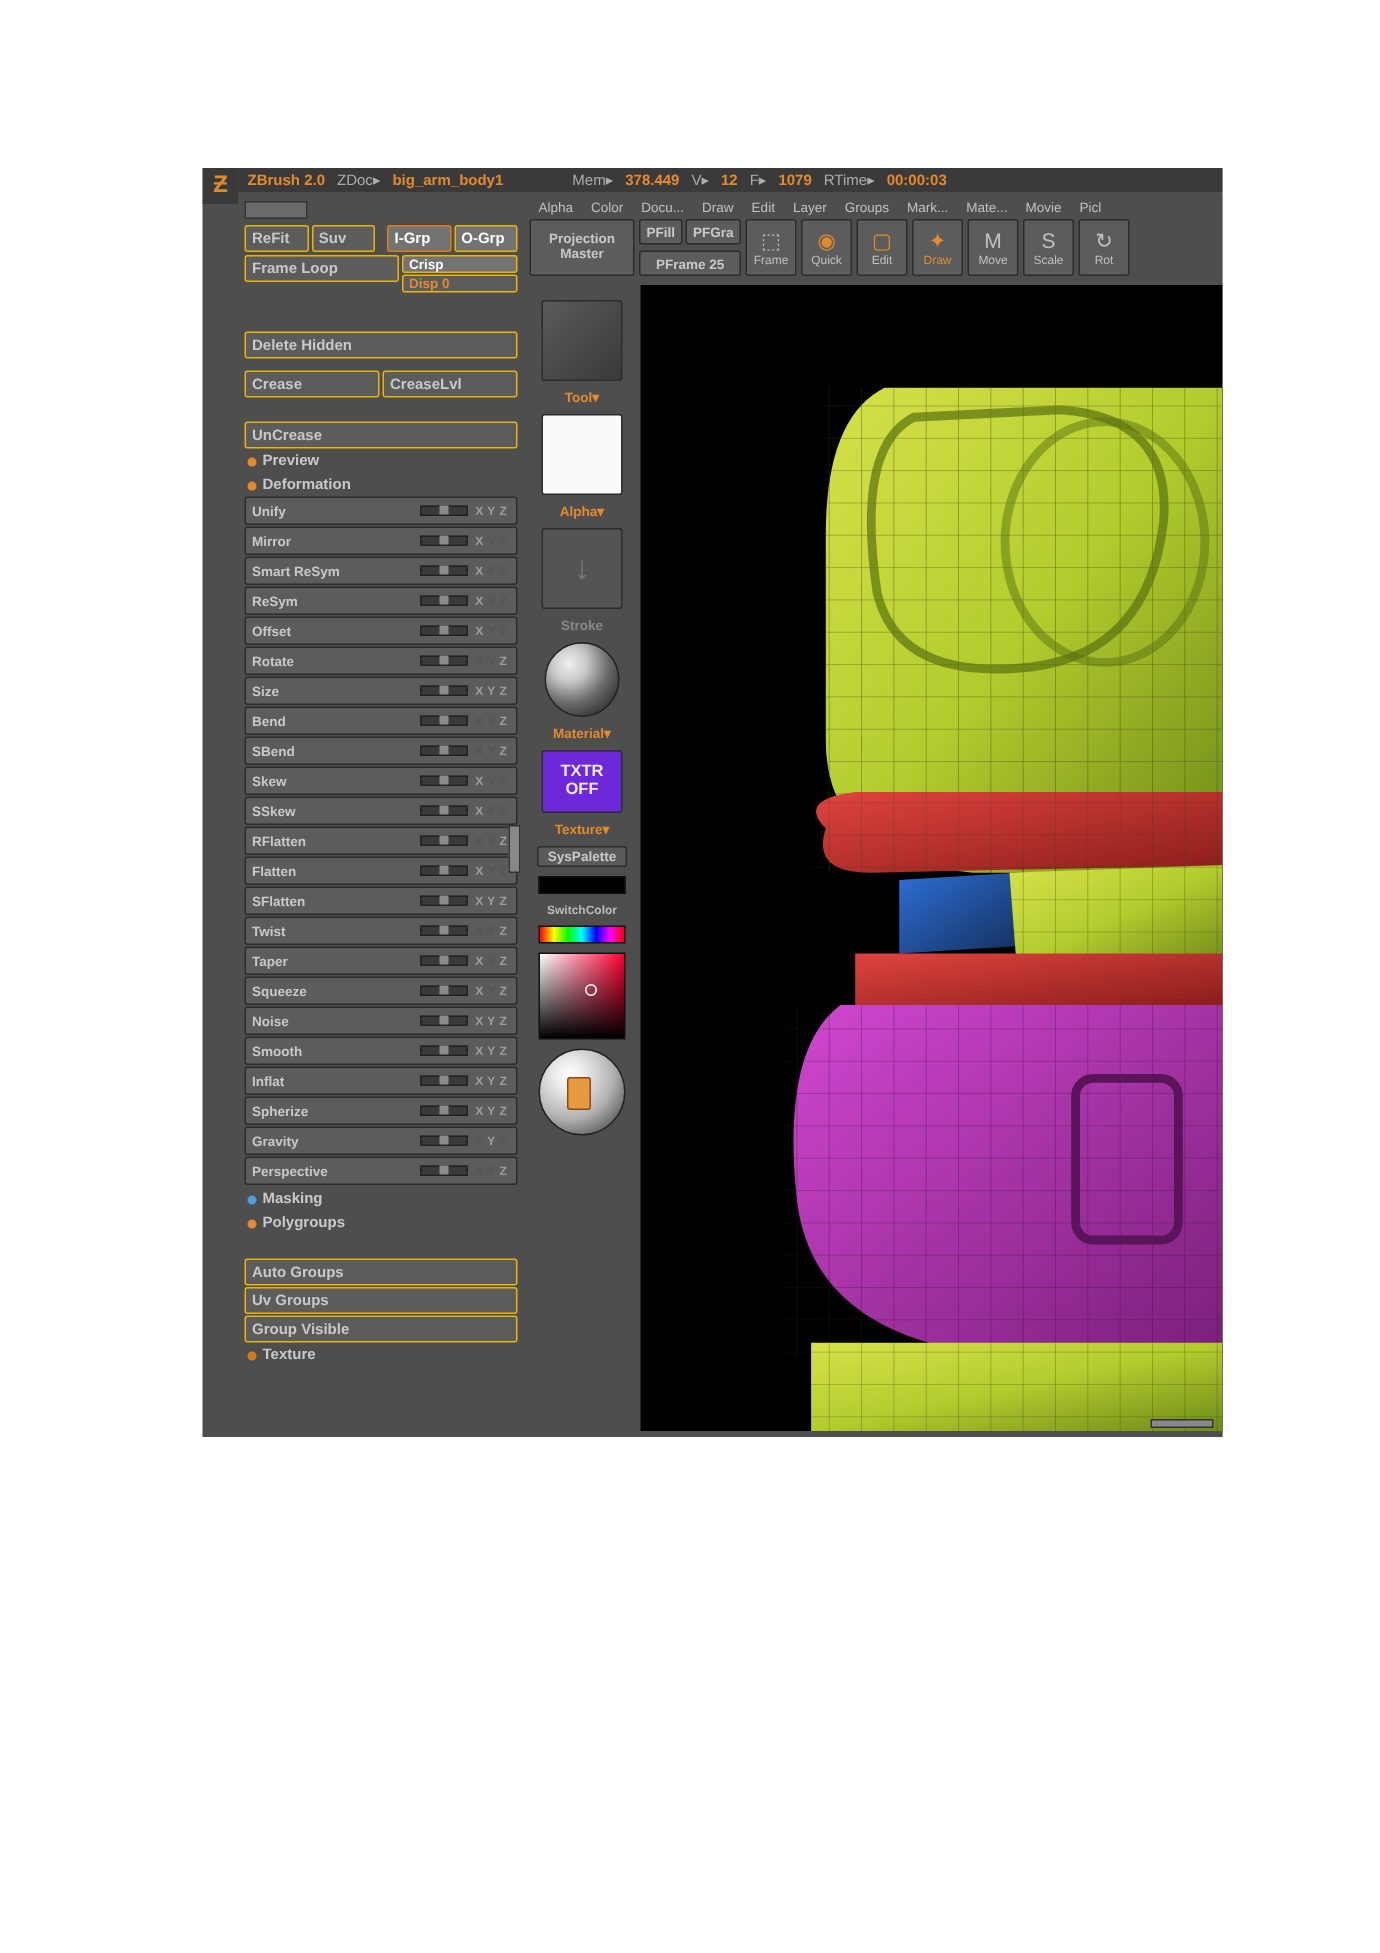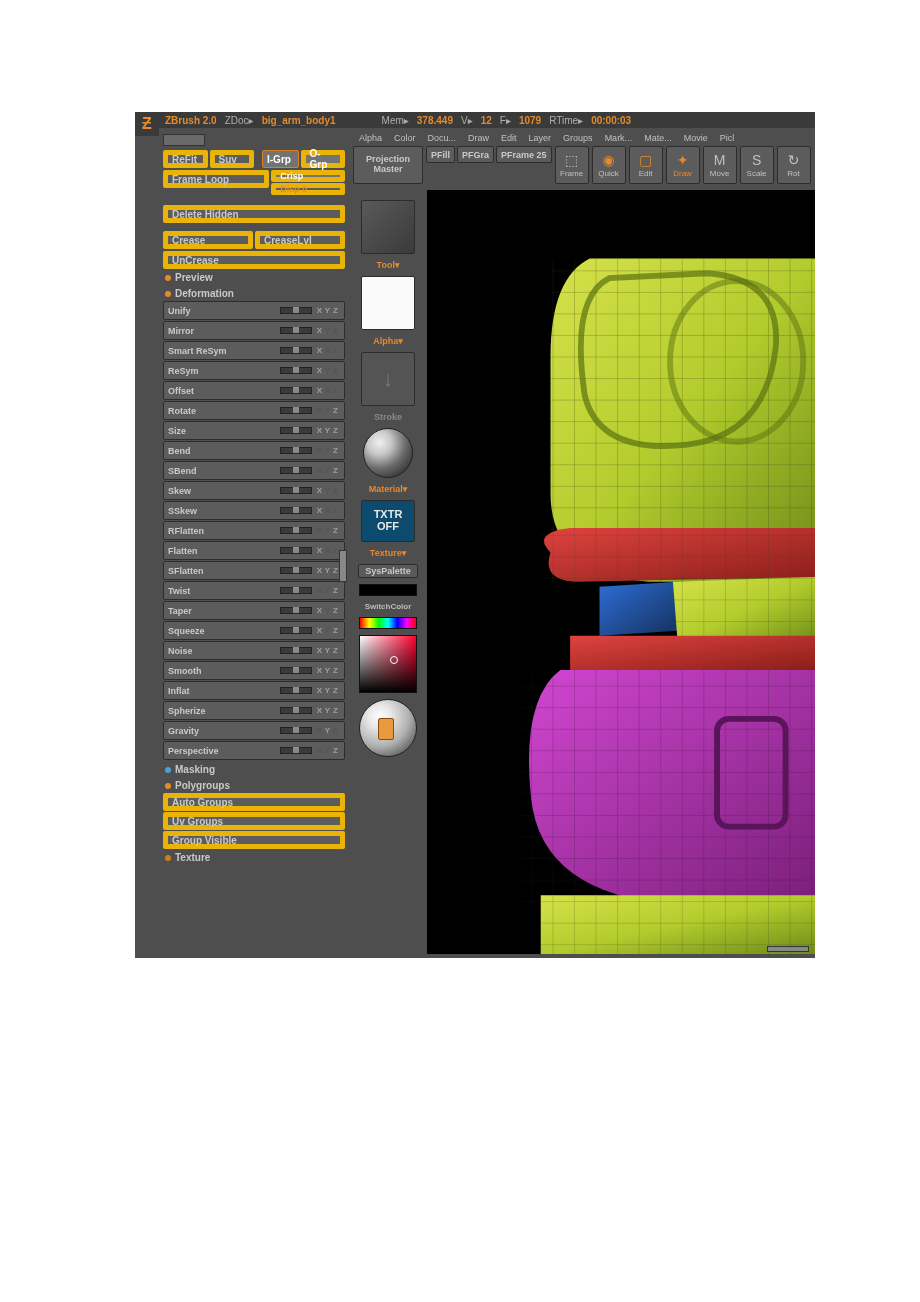--- a/index.html
+++ b/index.html
@@ -58,29 +58,29 @@
   }
   .lp-inner { position:relative; padding:4px 4px 0 4px; }
   .smallblock { width:40px; height:10px; background:#6a6a6a; border:1px solid #333; margin-bottom:2px;}
   .row { display:flex; gap:2px; margin-bottom:2px; }
   .btn {
     height:18px;
     padding:0 4px;
     display:flex; align-items:center;
     font-size:10px; color:#c9c9c9;
     background:#5c5c5c;
-    border:5px solid #eab308;
+    border:1px solid #eab308;
     border-radius:2px;
     box-sizing:border-box;
     font-weight:bold;
   }
   .btn.tiny { font-size:9px; height:14px; }
   .btn.orange { background:#737373; color:#fff; }
   .btn.orange-border { border:1px solid #e07d1c; }
-  .btn.wide { width:100%; }
+  .btn.wide { width:100%;margin-top:16px; }
   .btn.half { flex:1 1 0; }
   .section-label { display:flex; align-items:center; gap:4px; font-size:10px; color:#c9c9c9; font-weight:bold; padding:3px 0 2px 2px;}
   .section-dot { width:6px; height:6px; border-radius:50%; background:#e38b2c; }
   .deform-row {
     display:flex; align-items:center;
     height:17px;
     background:#5c5c5c;
     border:1px solid #2c2c2c;
     border-radius:2px;
     margin-bottom:1px;
@@ -124,21 +124,21 @@
     display:flex; align-items:stretch; padding:0 4px 4px 4px; gap:3px; height:38px;
   }
   .toolbtn {
     display:flex; flex-direction:column; align-items:center; justify-content:center;
     background:#5c5c5c; border:1px solid #2c2c2c; border-radius:2px;
     font-size:9px; color:#c9c9c9; font-weight:bold;
     padding:2px 3px; min-width:30px;
   }
   .projectionmaster { width:62px; text-align:center; line-height:1.1;}
   .toolstack {
-    display:flex; flex-direction:row; gap:2px;
+    display:flex; flex-direction:column; gap:2px;
   }
   .toolstack .mini {
     height:15px; display:flex; align-items:center; justify-content:center;
     background:#5c5c5c; border:1px solid #2c2c2c; border-radius:2px;
     font-size:9px; color:#c9c9c9; font-weight:bold; padding:0 4px;
   }
   .toolicon {
     width:28px;
     display:flex; flex-direction:column; align-items:center; justify-content:center;
     background:#5c5c5c; border:1px solid #2c2c2c; border-radius:2px;
@@ -155,21 +155,21 @@
   .canvas svg { width:100%; height:100%; }
 
   
   .palettes {
     position:absolute; left:0; top:60px; width:78px; bottom:4px;
     display:flex; flex-direction:column; align-items:center;
     background:#4e4e4e;
     gap:6px; padding-top:10px;
   }
   .pal-swatch {
-    width:52px; background:#0c4a6e; border:1px solid #2c2c2c; border-radius:2px;
+    width:52px; background:#6d28d9; border:1px solid #2c2c2c; border-radius:2px;
     display:flex; align-items:center; justify-content:center;
   }
   .pal-swatch.sq52 { height:52px;}
   .pal-label { font-size:9px; color:#e38b2c; font-weight:bold; }
   .pal-label.gray { color:#bcbcbc;text-align:center; }
   .pal-label.pick { background:#5a5a5a; border:1px solid #2c2c2c; border-radius:2px; padding:1px 6px; color:#c9c9c9;}
   .txtoff { text-align:center; font-size:11px; font-weight:bold; color:#e8e8e8; line-height:1.05; }
   .material-ball {
     width:48px; height:48px; border-radius:50%;
     background: radial-gradient(circle at 32% 28%, #f0f0f0 0%, #c8c8c8 25%, #6b6b6b 55%, #303030 85%);

